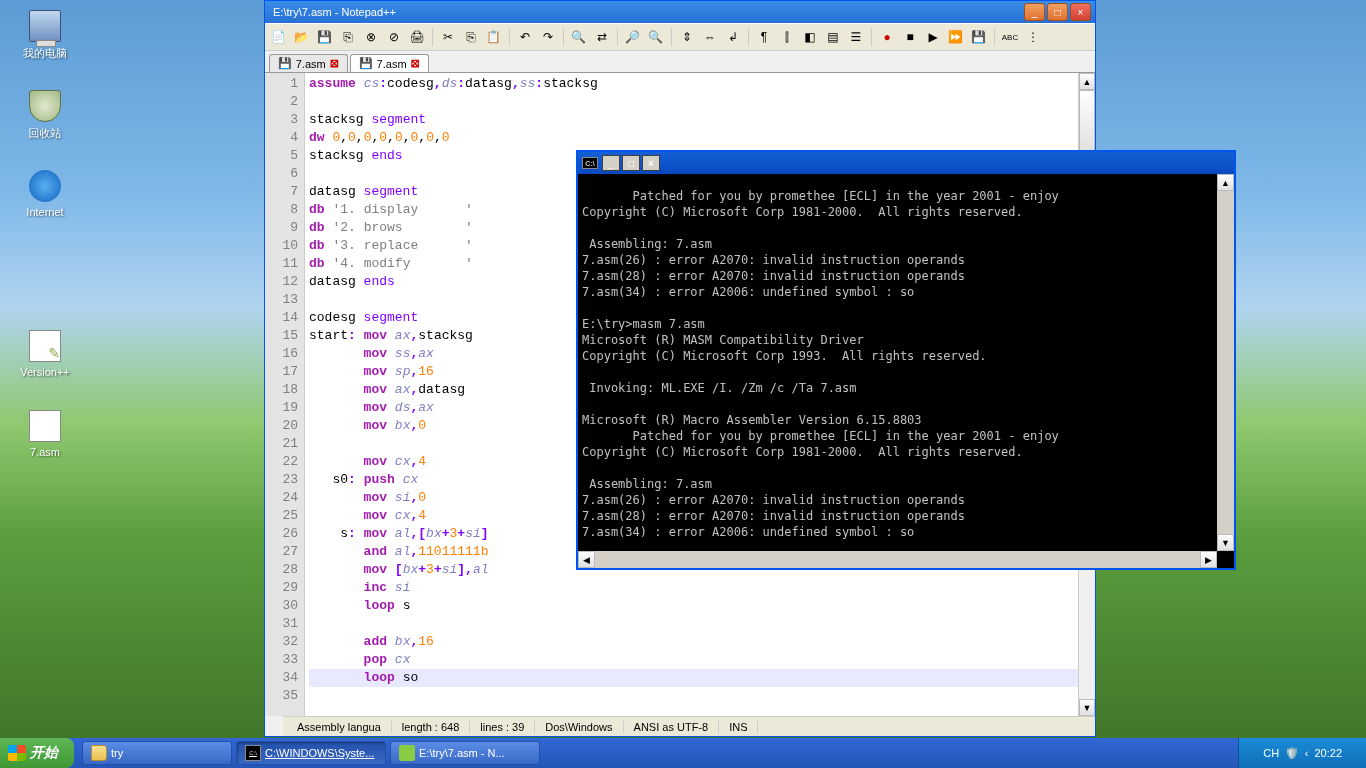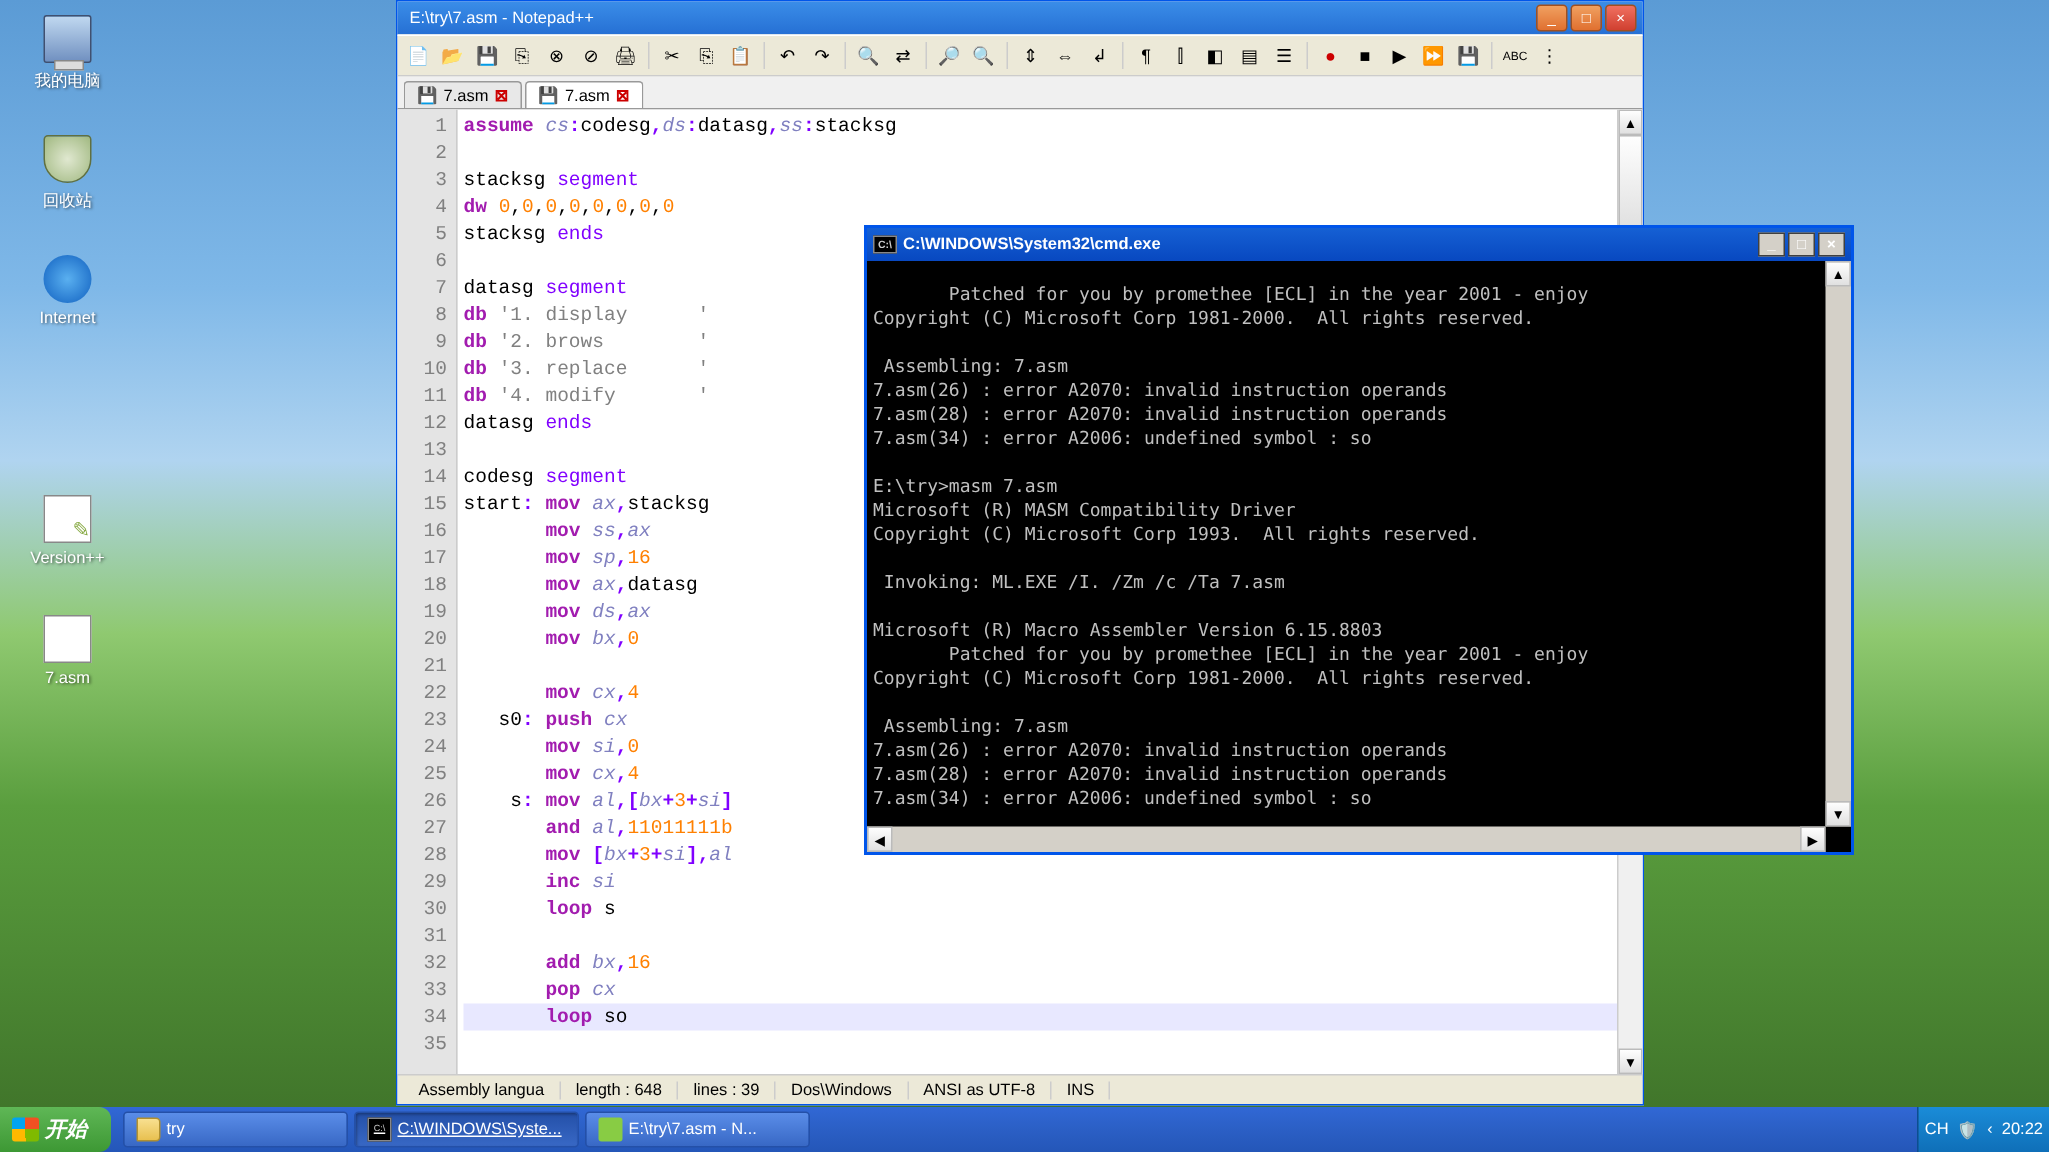--- a/index.html
+++ b/index.html
@@ -37,21 +37,21 @@
 .gutter { width: 40px; background: #e4e4e4; border-right: 1px solid #ccc; font-family: 'Courier New', monospace; font-size: 13px; color: #808080; text-align: right; padding-right: 6px; line-height: 18px; padding-top: 2px; }
 .code { flex: 1; font-family: 'Courier New', monospace; font-size: 13px; line-height: 18px; padding: 2px 4px; white-space: pre; position: relative; }
 .code .ln { height: 18px; }
 .code .ln.hl { background: #e8e8ff; }
 .kw { color: #a21caf; font-weight: bold; }
 .kw2 { color: #8000ff; }
 .num { color: #ff8000; }
 .str { color: #808080; }
 .op { color: #8000ff; font-weight: bold; }
 .reg { color: #8080c0; font-style: italic; }
-.npp-status { background: #ece9d8; height: 20px; border-top: 1px solid #ccc; display: flex; align-items: center; font-size: 11px; padding: 0 4px; }
+.npp-status { background: #ece9d8; height: 20px; border-top: 1px solid #ccc; display: flex; align-items: center; font-size: 11px; padding: 0 4px; margin-left: 18px; }
 .npp-status .cell { padding: 0 10px; border-right: 1px solid #ccc; }
 .scrollbar-v { position: absolute; right: 0; top: 0; bottom: 0; width: 17px; background: #f0f0f0; border-left: 1px solid #ccc; }
 .sb-btn { height: 17px; background: linear-gradient(#fefefe,#e0e0e0); border: 1px solid #bbb; display:flex;align-items:center;justify-content:center;font-size:9px;cursor:pointer; }
 .sb-track { position: absolute; top: 17px; bottom: 17px; left: 0; right: 0; }
 .sb-thumb { background: linear-gradient(#fefefe,#d8d8d8); border: 1px solid #bbb; width: 100%; height: 80px; }
 
 .cmd-window {
   position: absolute; left: 576px; top: 150px; width: 660px; height: 420px;
   background: #000; border: 2px solid #0055ea; display: flex; flex-direction: column;
 }
@@ -63,21 +63,21 @@
 .cmd-body { flex: 1; background: #000; color: #c0c0c0; font-family: 'Lucida Console', monospace; font-size: 12px; line-height: 16px; padding: 14px 4px; overflow: hidden; position: relative; white-space: pre; }
 .cmd-sb-v { position: absolute; right: 0; top: 22px; bottom: 17px; width: 17px; background: #d4d0c8; }
 .cmd-sb-h { position: absolute; left: 0; right: 17px; bottom: 0; height: 17px; background: #d4d0c8; }
 
 .taskbar { position: absolute; left: 0; bottom: 0; width: 100%; height: 30px; background: linear-gradient(to bottom, #3168d5 0%, #2b5fc5 50%, #2456b8 100%); display: flex; align-items: center; justify-content: center; }
 .start-btn { height: 100%; background: linear-gradient(to bottom, #5fb756, #3d9834); color: #fff; font-weight: bold; font-style: italic; padding: 0 16px 0 8px; display: flex; align-items: center;  gap: 4px; border-radius: 0 8px 8px 0; cursor: pointer; font-size: 14px; }
 .start-btn .logo { width: 18px; height: 16px; background: conic-gradient(#f25022 0 90deg, #7fba00 90deg 180deg, #ffb900 180deg 270deg, #00a4ef 270deg); border-radius: 2px; }
 .tb-item { height: 24px; margin: 0 2px; background: linear-gradient(#5a8de8,#3868c5); border: 1px solid #2450a8; border-radius: 3px; color: #fff; font-size: 11px; padding: 0 8px; display: flex; align-items: center; gap: 4px; cursor: pointer; min-width: 150px; }
 .tb-item.active { background: linear-gradient(#2450a8,#3868c5); box-shadow: inset 1px 1px 2px rgba(0,0,0,.3); text-decoration: underline; }
 .tb-item .ico16 { width: 16px; height: 16px; }
-.systray { margin-left: auto; height: 100%; background: linear-gradient(#1a8cd8,#0f6fb8); display: flex; align-items: center; padding: 0 4px; gap: 6px; color: #fff; font-size: 11px; border-left: 1px solid #0a5090; }
+.systray { margin-left: auto; height: 100%; background: linear-gradient(#1a8cd8,#0f6fb8); display: flex; align-items: center; padding: 0 24px; gap: 6px; color: #fff; font-size: 11px; border-left: 1px solid #0a5090; }
 
 .ico-computer { background: linear-gradient(#c0d8f0,#7090c0); border: 1px solid #405070; border-radius: 2px; position: relative; }
 .ico-computer::after { content:''; position:absolute; bottom:-6px; left:20%; width:60%; height:5px; background:#ddd; border:1px solid #888; }
 .ico-recycle { background: radial-gradient(#e0e8d0,#a0b880); border: 1px solid #607040; border-radius: 3px 3px 50% 50%; }
 .ico-ie { background: radial-gradient(#5ab0f0,#1060c0); border-radius: 50%; position: relative; }
 .ico-npp-file { background: #fff; border: 1px solid #888; position: relative; }
 .ico-npp-file::after { content:'✎'; position:absolute; bottom:0; right:0; color:#8a4; font-size:14px; }
 .ico-asm-file { background: #fff; border: 1px solid #888; }
 .ico-folder { background: linear-gradient(#f8e090,#e8c050); border: 1px solid #b09030; border-radius: 1px 3px 3px 1px; }
 </style>
@@ -222,21 +222,20 @@
     <div class="cell">lines : 39</div>
     <div class="cell">Dos\Windows</div>
     <div class="cell">ANSI as UTF-8</div>
     <div class="cell">INS</div>
   </div>
 </div>
 
 <div class="cmd-window">
   <div class="cmd-title">
     <div class="ico16">C:\</div>
-    <span class="t">C:\WINDOWS\System32\cmd.exe</span>
     <div class="cmd-wb">
       <div class="cmd-wbtn">_</div>
       <div class="cmd-wbtn">□</div>
       <div class="cmd-wbtn">×</div>
     </div>
   </div>
   <div class="cmd-body" id="cmd-body">       Patched for you by promethee [ECL] in the year 2001 - enjoy
 Copyright (C) Microsoft Corp 1981-2000.  All rights reserved.
 
  Assembling: 7.asm

